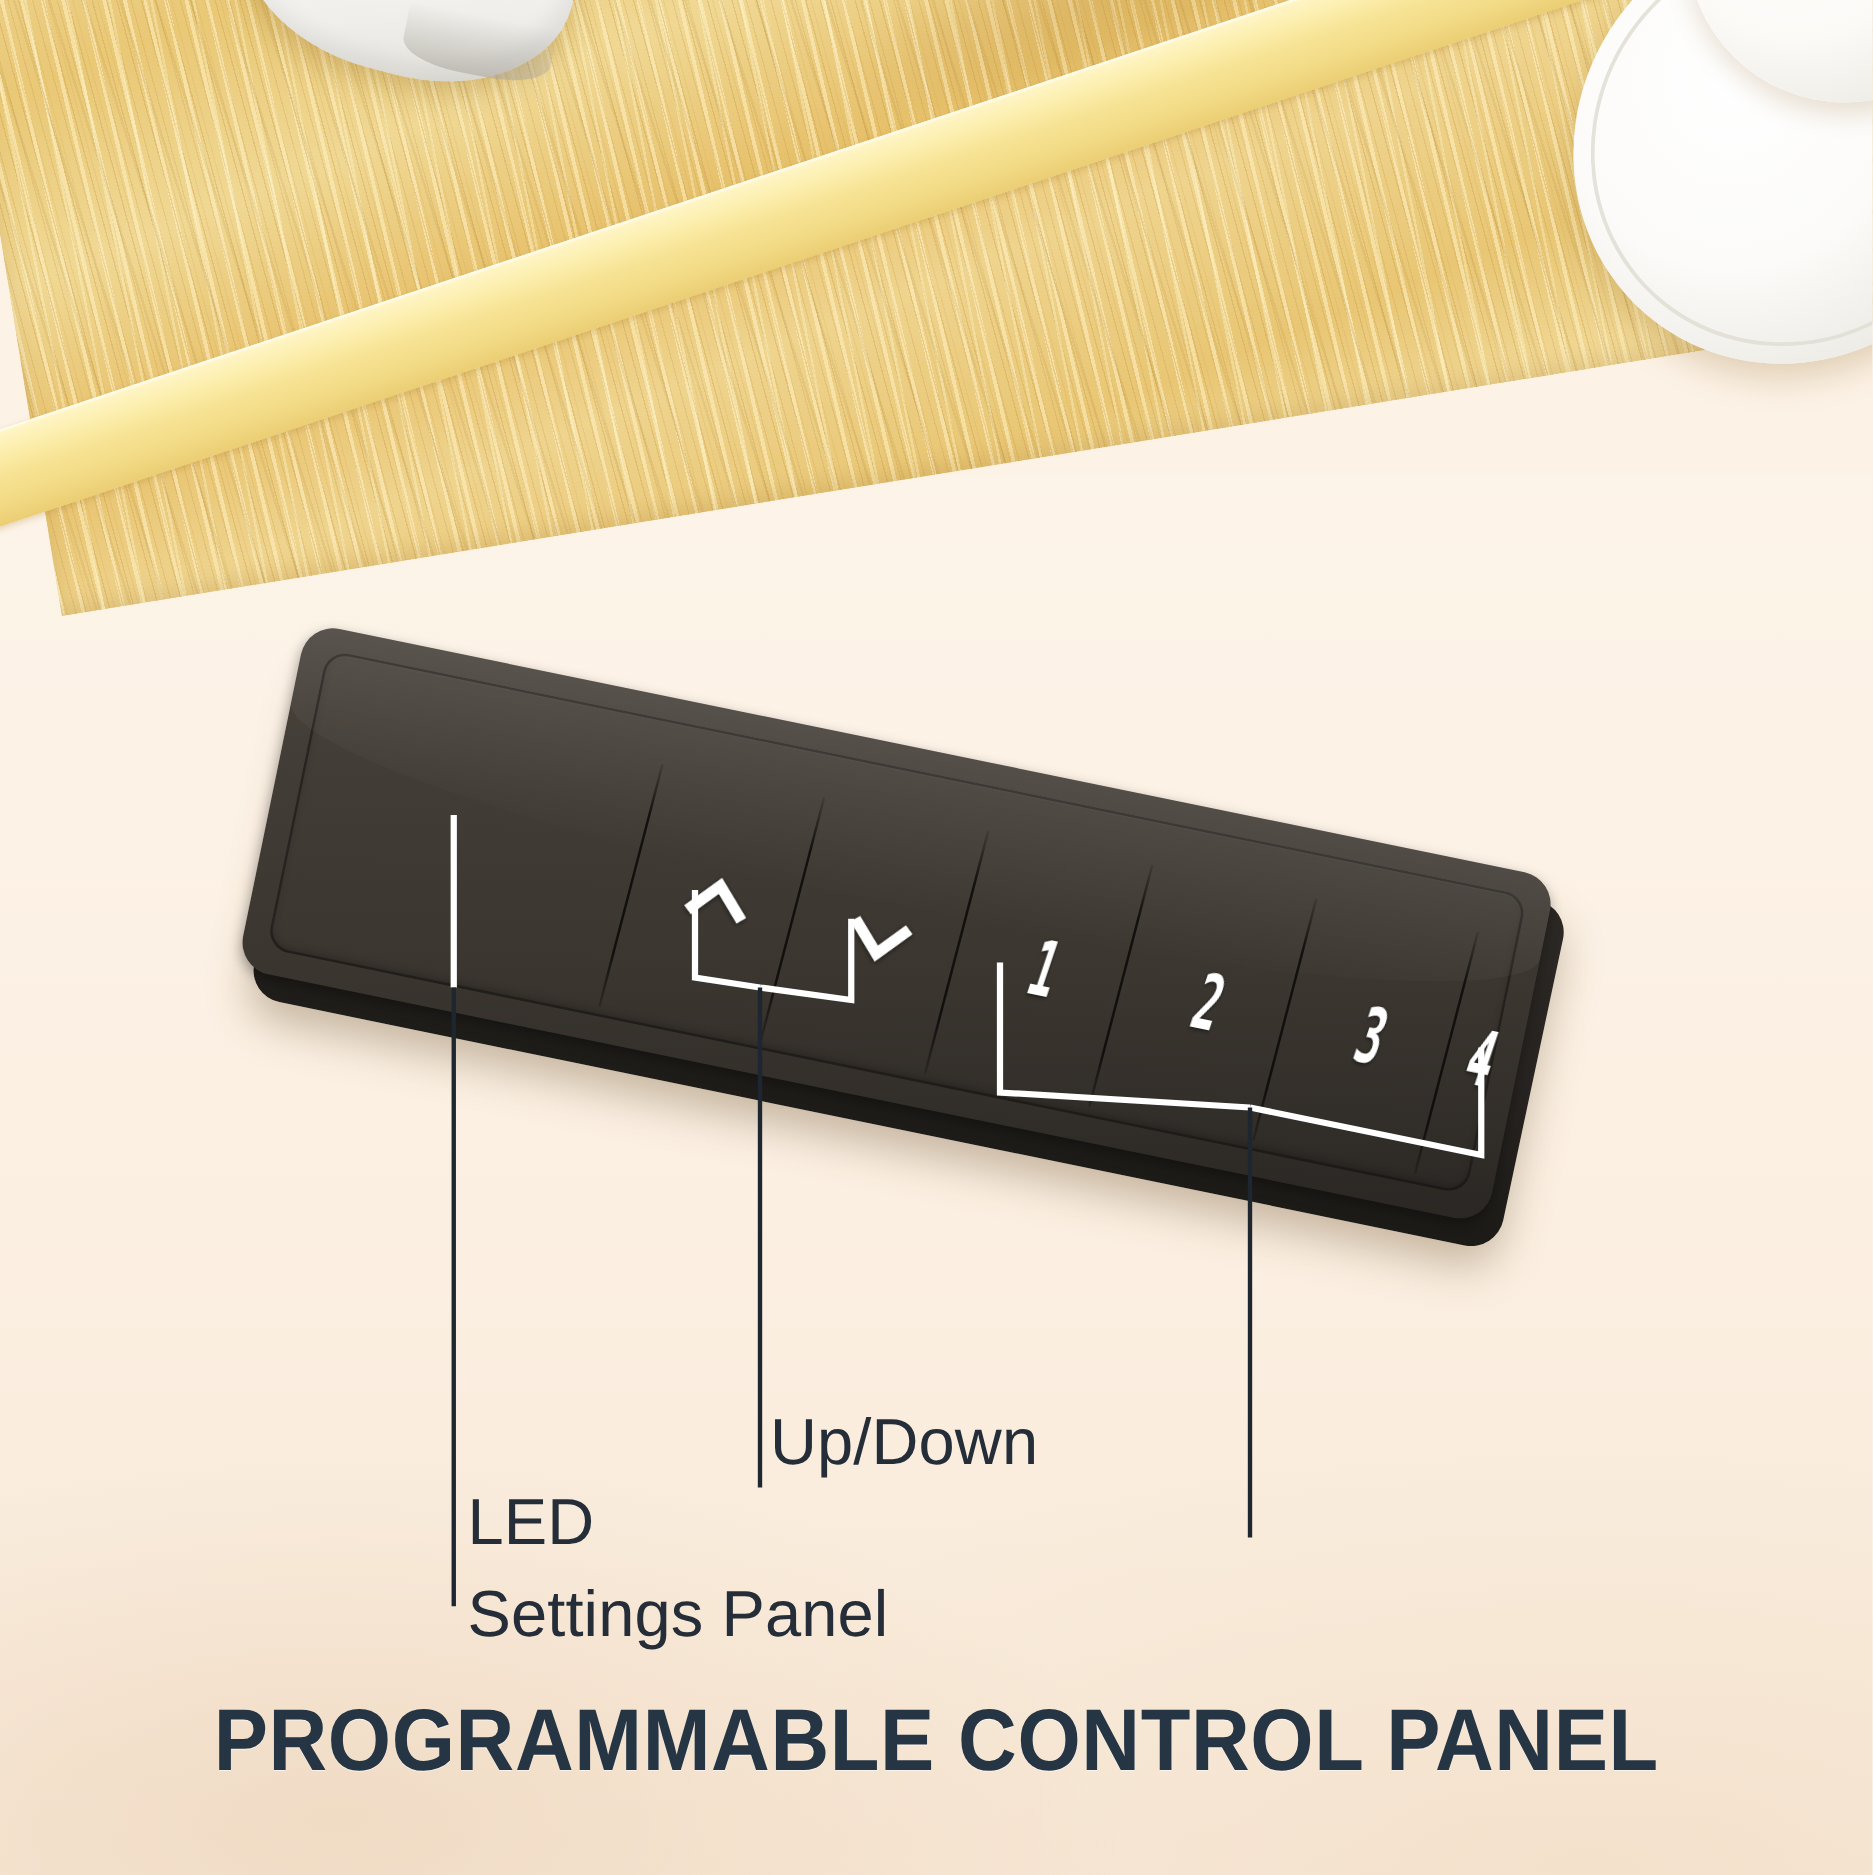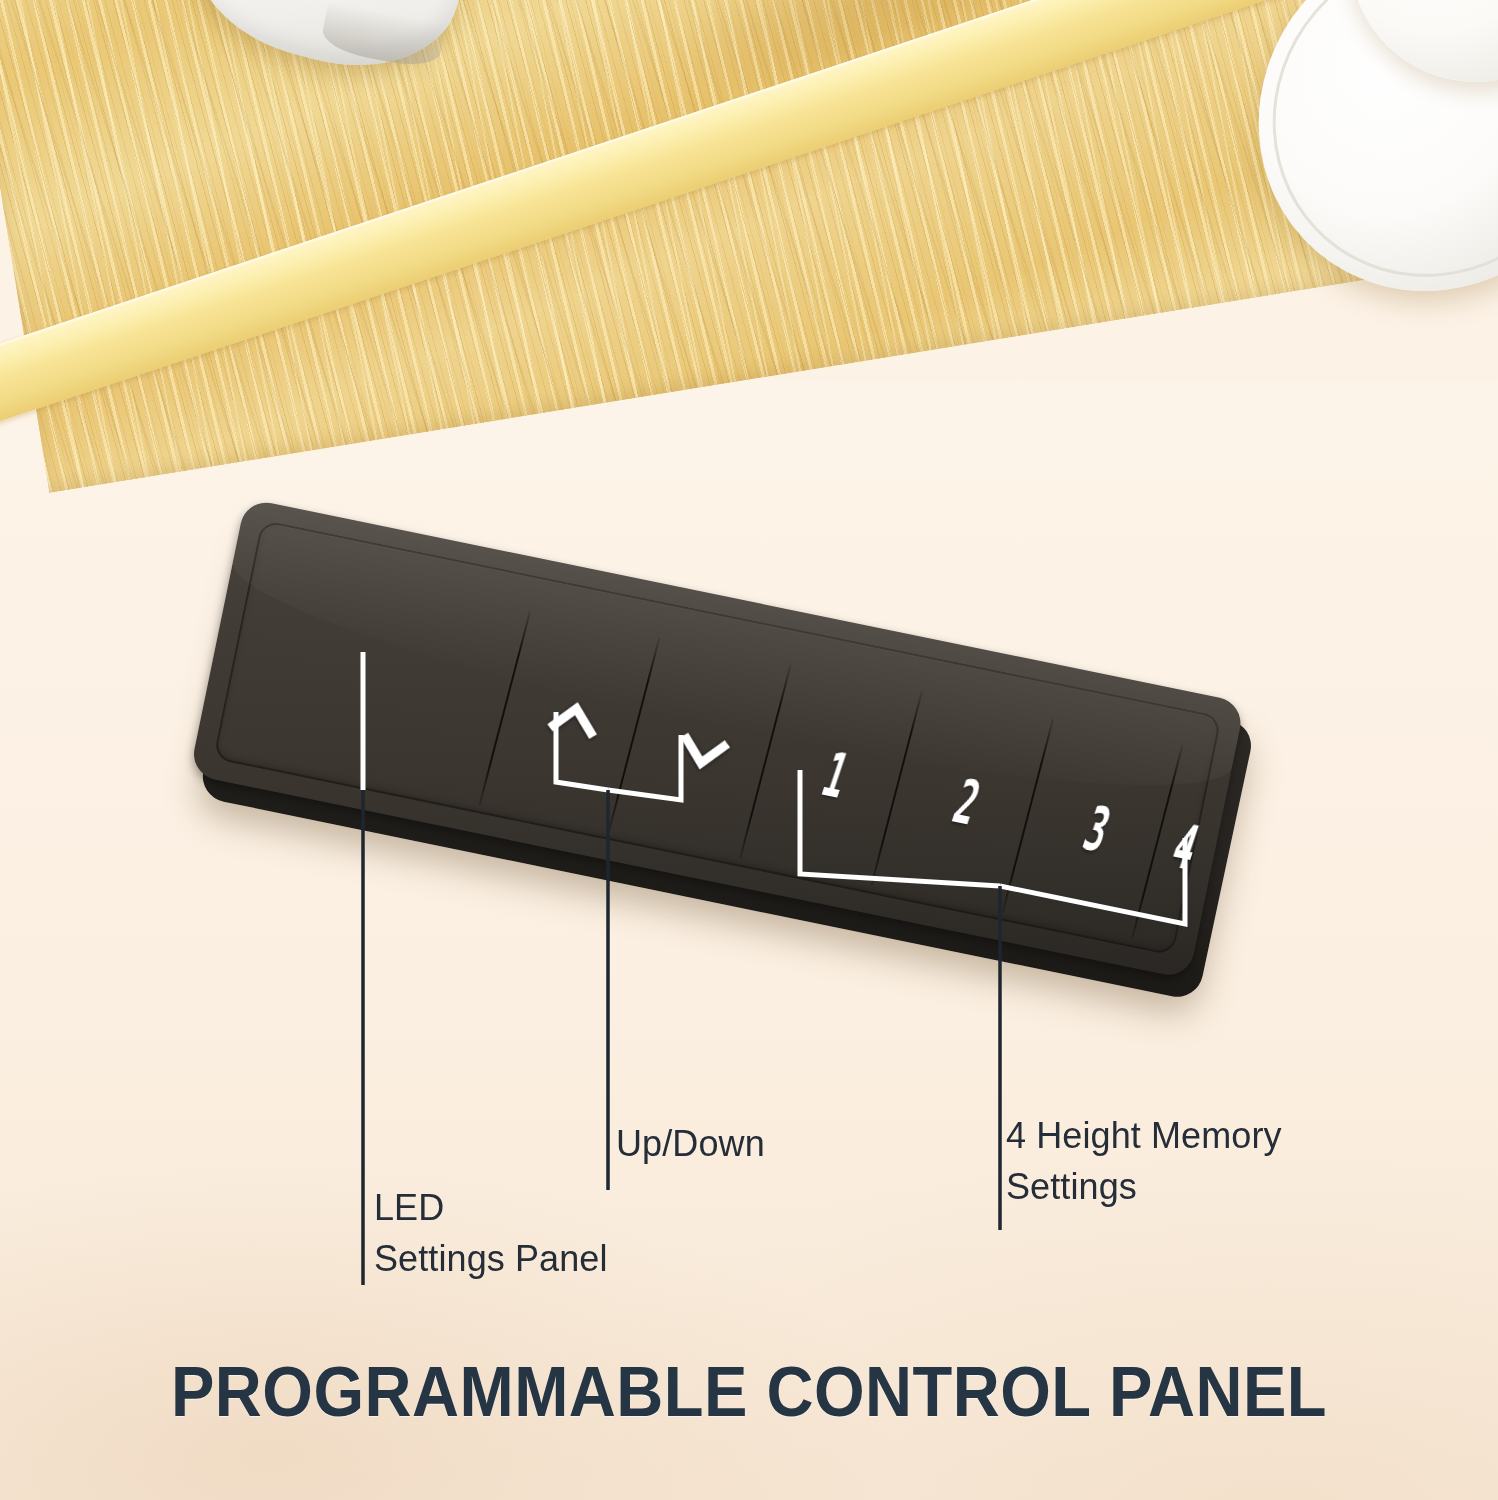--- a/index.html
+++ b/index.html
@@ -159,21 +159,21 @@
   .led-area{position:absolute;left:34px;top:40px;width:250px;height:220px;}
 
   
   .leaders{position:absolute;left:0;top:0;width:1498px;height:1500px;pointer-events:none;}
 
   
   .callout{
     position:absolute;
     color:#252E38;
     font-family:"Liberation Sans", sans-serif;
-    font-size:36px;font-weight:400;line-height:1.42;
+    font-size:52px;font-weight:400;line-height:1.42;
     letter-spacing:.1px;
     white-space:pre-line;
   }
   .c-led{left:374px;top:1182px;}
   .c-updown{left:616px;top:1118px;}
   .c-mem{left:1006px;top:1110px;width:400px;}
 
   
   .headline{
     position:absolute;left:0;top:1352px;width:1498px;text-align:center;
@@ -269,18 +269,16 @@
     <path d="M608 790 L608 1190" stroke="#1E2630" stroke-width="3.5" fill="none"></path>
 
     <path d="M800 770 L800 874 L1000 886" stroke="#FFFFFF" stroke-width="5" fill="none"></path>
     <path d="M1185 838 L1185 924 L1000 886" stroke="#FFFFFF" stroke-width="5" fill="none"></path>
     <path d="M1000 886 L1000 1230" stroke="#1E2630" stroke-width="3.5" fill="none"></path>
   </svg>
 
   <div class="callout c-led">LED
 Settings Panel</div>
   <div class="callout c-updown">Up/Down</div>
-  <div class="callout c-mem">4 Height Memory
-Settings</div>
 
   <div class="headline">PROGRAMMABLE CONTROL PANEL</div>
 
 </div>
 
 </body></html>

